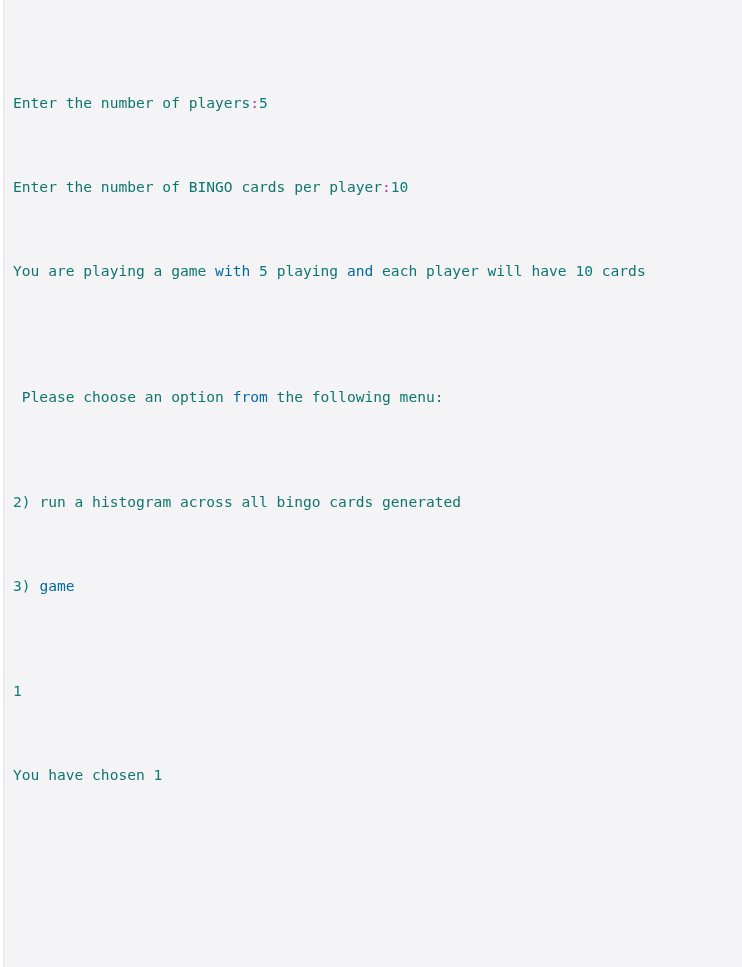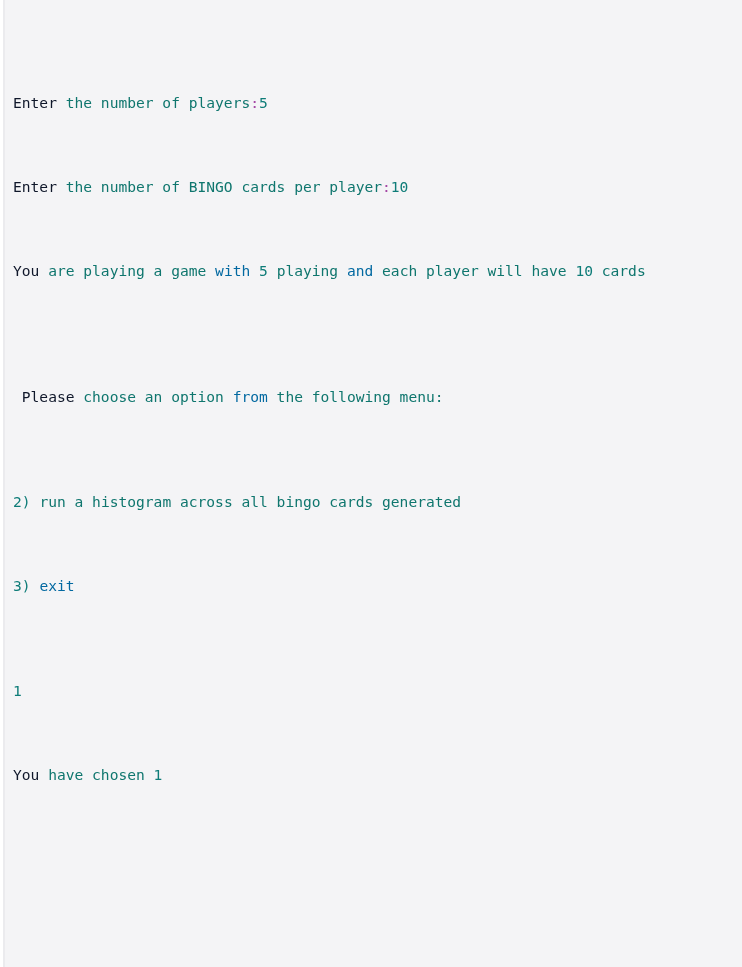--- a/index.html
+++ b/index.html
@@ -43,21 +43,21 @@
     letter-spacing: 0px;
     color: #1c1c1c;
     white-space: pre;
   }
   .line {
     height: 21px;
     white-space: pre;
   }
   
   .tok-plain   { color: #0f766e; }
-  .tok-name    { color: #0f172a; }   
+  .tok-name    { color: #0f766e; }   
   .tok-kw      { color: #0369a1; }   
   .tok-num     { color: #0e7c78; }   
   .tok-punct   { color: #0e7c78; }
   .tok-bang    { color: #d88010; }
   .tok-colon   { color: #a445a4; }
 </style>
 </head>
 <body>
 
 <div id="terminal">
@@ -70,21 +70,21 @@
 
     <div class="line"><span class="tok-name">You</span><span class="tok-plain"> are playing a game </span><span class="tok-kw">with</span><span class="tok-plain"> </span><span class="tok-num">5</span><span class="tok-plain"> playing </span><span class="tok-kw">and</span><span class="tok-plain"> each player will have </span><span class="tok-num">10</span><span class="tok-plain"> cards</span></div>
 
 
     
     <div class="line"><span class="tok-plain"> </span><span class="tok-name">Please</span><span class="tok-plain"> choose an option </span><span class="tok-kw">from</span><span class="tok-plain"> the following menu:</span></div>
 
 
     <div class="line"><span class="tok-num">2</span><span class="tok-punct">)</span><span class="tok-plain"> run a histogram across all bingo cards generated</span></div>
 
-    <div class="line"><span class="tok-num">3</span><span class="tok-punct">)</span><span class="tok-kw"> exit</span></div>
+    <div class="line"><span class="tok-num">3</span><span class="tok-punct">)</span><span class="tok-kw"> game</span></div>
 
 
     <div class="line"><span class="tok-num">1</span></div>
 
     <div class="line"><span class="tok-name">You</span><span class="tok-plain"> have chosen </span><span class="tok-num">1</span></div>
 
     
     
 
     

